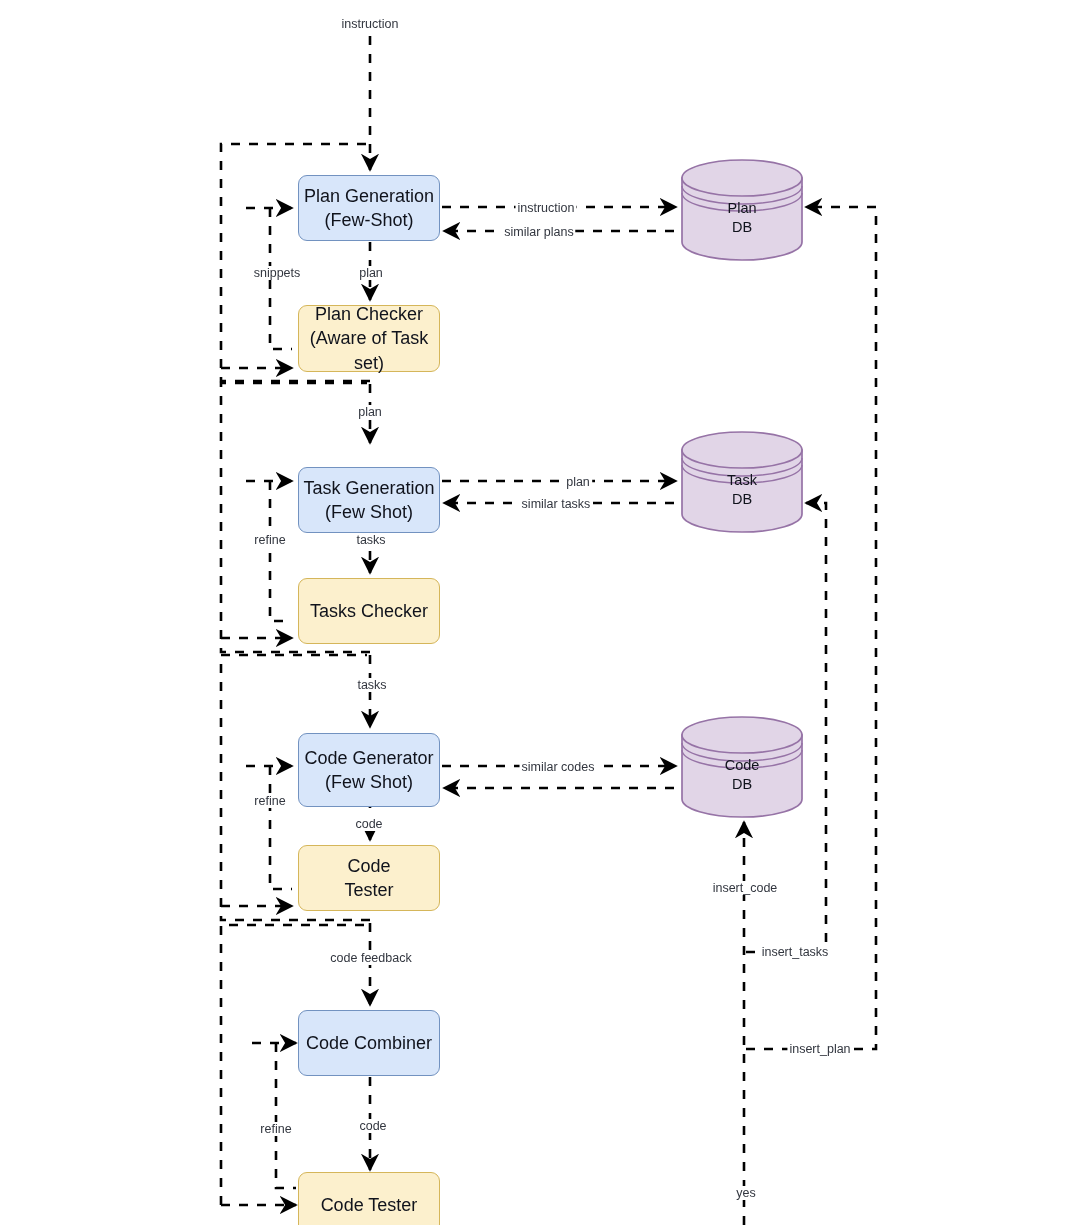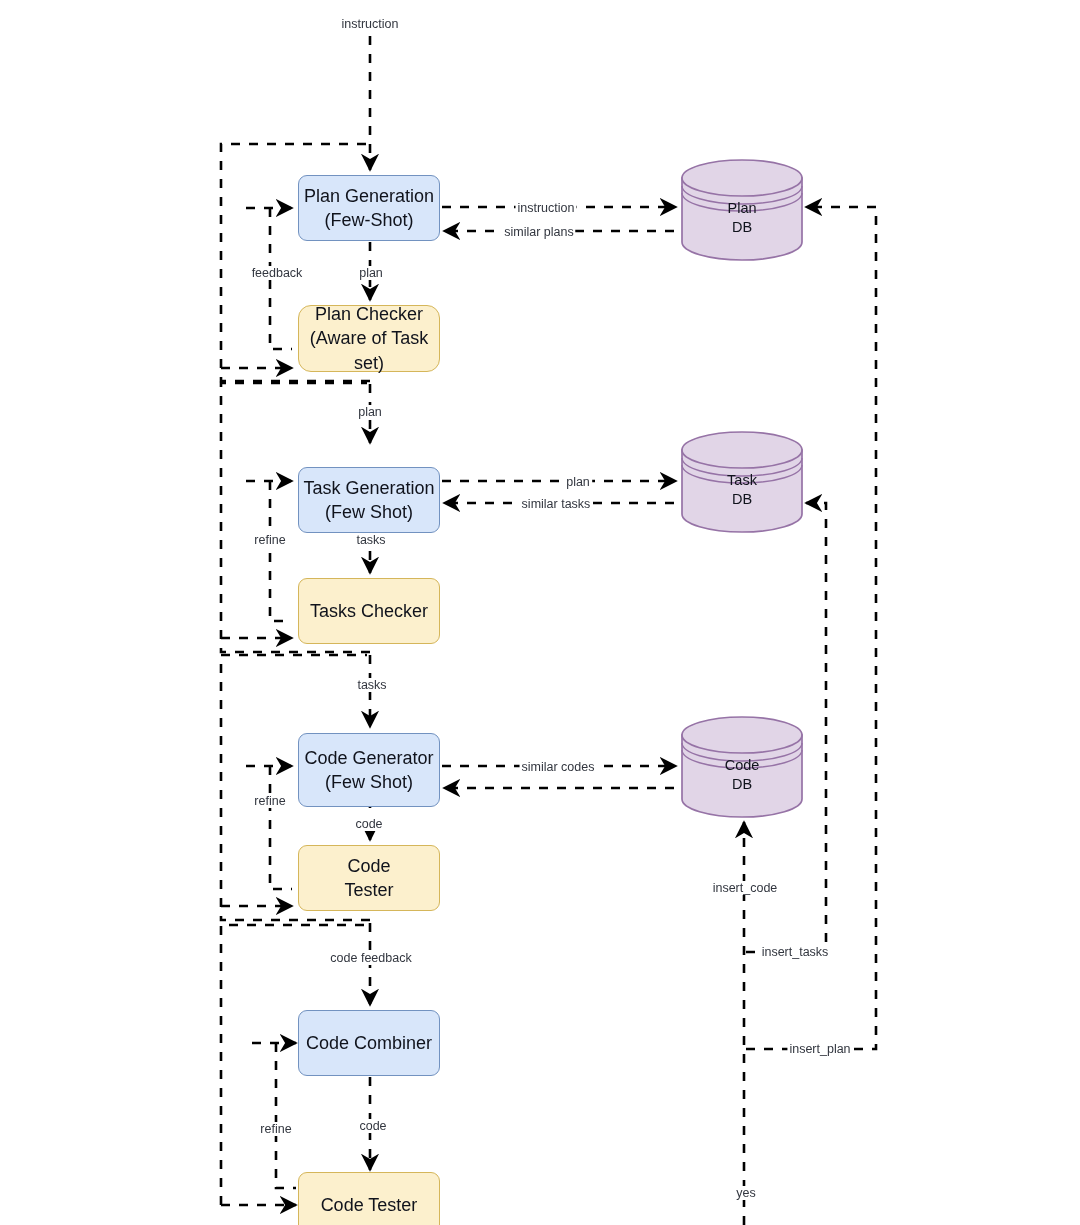--- a/index.html
+++ b/index.html
@@ -90,21 +90,21 @@
 
       <path d="M746,1049 L876,1049 L876,207 L806,207" marker-end="url(#ah)"></path>
     </g>
   </svg>
 
   <div class="node proc" style="left:298px;top:175px;width:142px;height:66px;">
     <span class="lbl">Plan Generation
 (Few-Shot)</span>
   </div>
 
-  <div class="node check" style="left:298px;top:305px;width:142px;height:67px;border-radius:13px;">
+  <div class="node check" style="left:298px;top:305px;width:142px;height:67px;">
     <span class="lbl">Plan Checker
 (Aware of Task set)</span>
   </div>
 
   <div class="node proc" style="left:298px;top:467px;width:142px;height:66px;">
     <span class="lbl">Task Generation
 (Few Shot)</span>
   </div>
 
   <div class="node check" style="left:298px;top:578px;width:142px;height:66px;text-align:center;">
@@ -160,21 +160,21 @@
     </svg>
     <div class="txt" style="top:44px;">Code
 DB</div>
   </div>
 
   <div class="elabel c" style="left:370px;top:24px;">instruction</div>
 
   <div class="elabel c" style="left:546px;top:208px;">instruction</div>
   <div class="elabel c" style="left:539px;top:232px;">similar plans</div>
 
-  <div class="elabel c" style="left:277px;top:273px;">feedback</div>
+  <div class="elabel c" style="left:277px;top:273px;">snippets</div>
   <div class="elabel c" style="left:371px;top:273px;">plan</div>
 
   <div class="elabel c" style="left:370px;top:412px;">plan</div>
 
   <div class="elabel c" style="left:578px;top:482px;">plan</div>
   <div class="elabel c" style="left:556px;top:504px;">similar tasks</div>
 
   <div class="elabel c" style="left:270px;top:540px;">refine</div>
   <div class="elabel c" style="left:371px;top:540px;">tasks</div>
 

